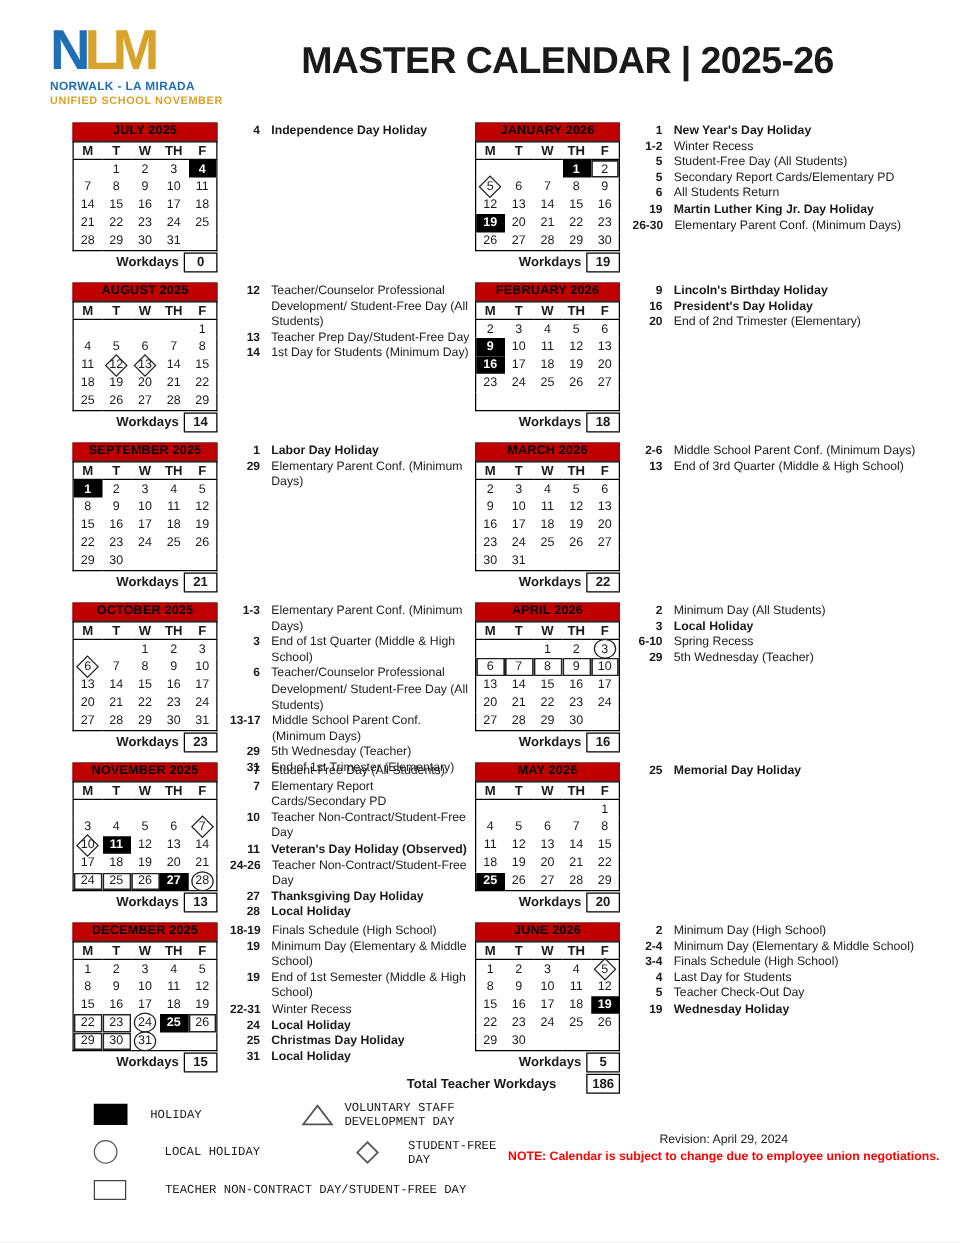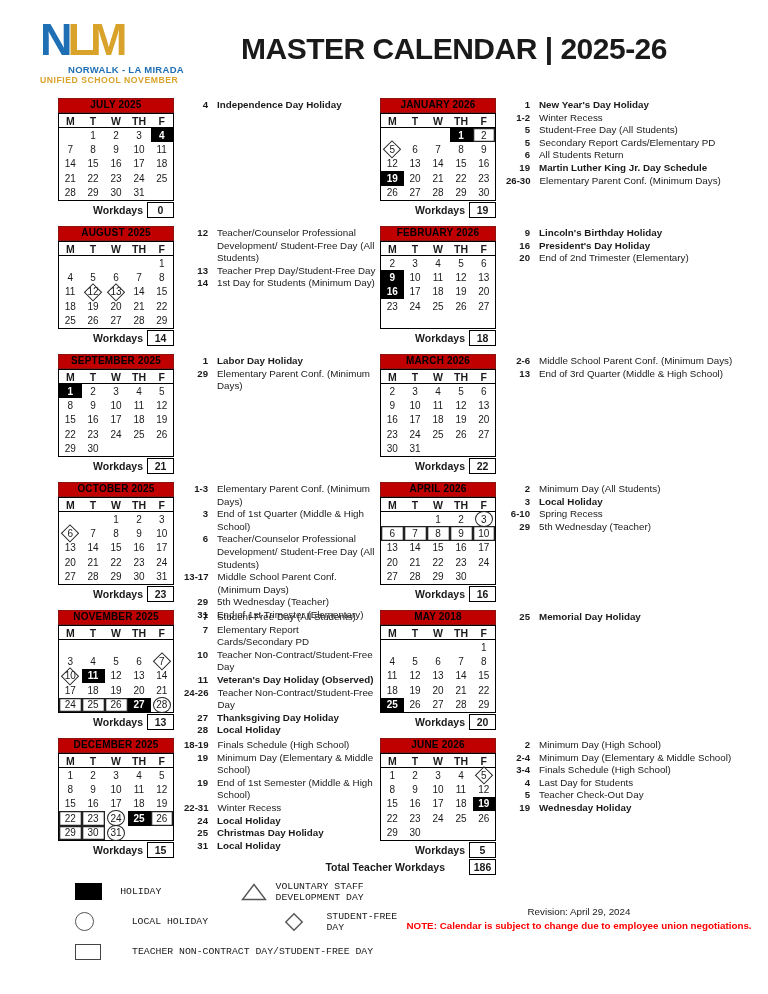--- a/index.html
+++ b/index.html
@@ -14,21 +14,21 @@
   body{font-family:"Liberation Sans","DejaVu Sans",sans-serif;color:var(--ink);}
   .page{width:768px;height:994px;background:#ffffff;margin:0 auto;position:relative;overflow:hidden;}
 
   
   header{display:flex;align-items:flex-start;padding:18px 0 0 40px;height:98px;}
   .logo{width:150px;flex-shrink:0;}
   .logo-letters{font-weight:800;font-size:45px;line-height:44px;letter-spacing:-5px;}
   .logo-letters .ln{color:var(--blue);}
   .logo-letters .ll{color:var(--gold);}
   .logo-letters .lm{color:var(--gold);}
-  .logo-line1{color:var(--blue);font-weight:700;font-size:9.5px;letter-spacing:.3px;margin-top:2px;margin-left:28px;}
+  .logo-line1{color:var(--blue);font-weight:700;font-size:9.5px;letter-spacing:.3px;margin-top:2px;}
   .logo-line2{color:var(--gold);font-weight:700;font-size:8.7px;letter-spacing:.5px;}
   h1.title{flex:1;text-align:center;padding:14px 50px 0 0;font-size:30px;font-weight:800;letter-spacing:-.5px;white-space:nowrap;}
 
   
   #months-grid{display:grid;grid-template-columns:322px 1fr;grid-auto-rows:128px;padding-left:58px;}
   .month{display:flex;align-items:flex-start;}
   .cal{width:116px;flex-shrink:0;}
   .cal-title{width:116px;height:15px;background:var(--red);border:1.2px solid var(--red-border);
     color:#000;font-weight:700;font-size:10px;text-align:center;line-height:12px;letter-spacing:.2px;}
   table.cal-table{border-collapse:collapse;table-layout:fixed;width:116px;}
@@ -220,21 +220,21 @@
           <div class="note">
             <span class="nd">5</span>
             <span class="nt">Secondary Report Cards/Elementary PD</span>
           </div>
           <div class="note">
             <span class="nd">6</span>
             <span class="nt">All Students Return</span>
           </div>
           <div class="note">
             <span class="nd">19</span>
-            <span class="nt b">Martin Luther King Jr. Day Schedule</span>
+            <span class="nt b">Martin Luther King Jr. Day Holiday</span>
           </div>
           <div class="note">
             <span class="nd">26-30</span>
             <span class="nt">Elementary Parent Conf. (Minimum Days)</span>
           </div>
         </div>
       </section>
       <section class="month">
         <div class="cal">
           <div class="cal-title">AUGUST 2025</div>
@@ -737,21 +737,21 @@
             <span class="nt b">Thanksgiving Day Holiday</span>
           </div>
           <div class="note">
             <span class="nd">28</span>
             <span class="nt b">Local Holiday</span>
           </div>
         </div>
       </section>
       <section class="month">
         <div class="cal">
-          <div class="cal-title">MAY 2018</div>
+          <div class="cal-title">MAY 2026</div>
           <table class="cal-table">
             <tbody>
               <tr>
                 <th>M</th>
                 <th>T</th>
                 <th>W</th>
                 <th>TH</th>
                 <th>F</th>
               </tr>
               <tr>

